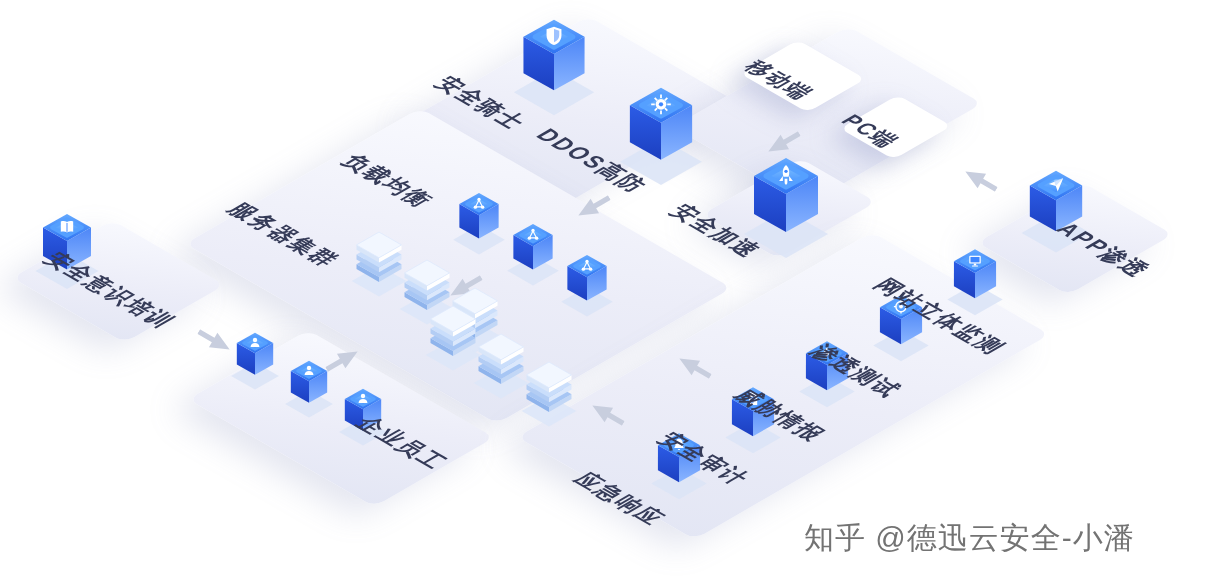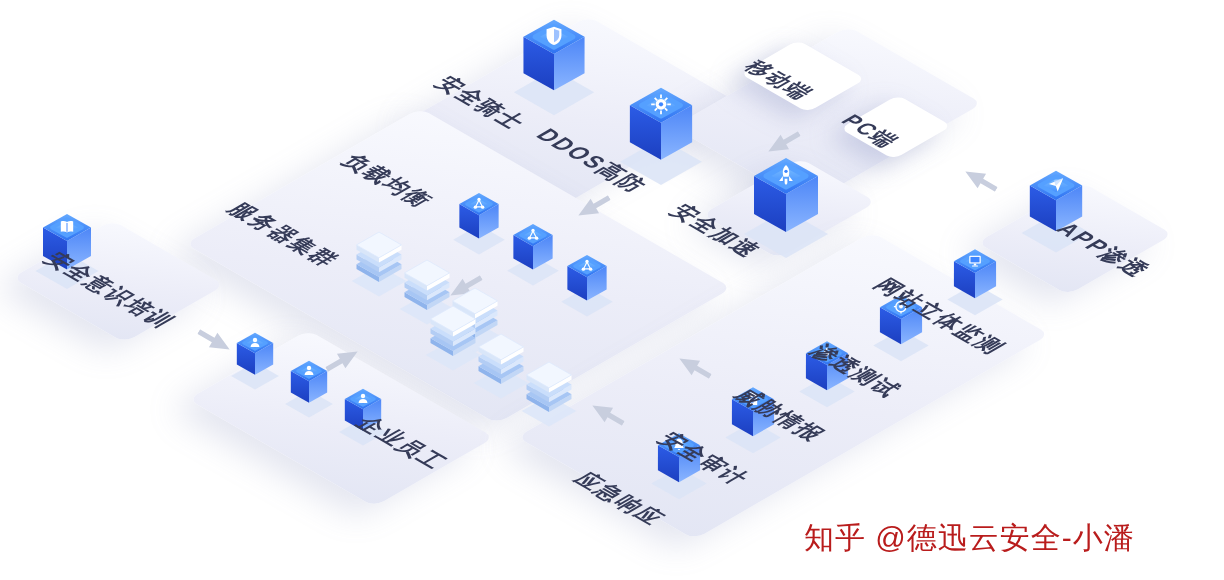--- a/index.html
+++ b/index.html
@@ -23,21 +23,21 @@
         box-shadow:0 14px 22px rgba(140,150,195,0.35);}
   #card-mobile{left:798px;top:40px;width:78px;height:58px;}
   #card-pc{left:898px;top:95px;width:62px;height:58px;}
   .iso-label{position:absolute;transform-origin:0 0;transform:rotate(30deg) skewX(-30deg);
              font-size:21px;font-weight:600;color:#353b58;letter-spacing:2px;
              white-space:nowrap;}
   .cube{position:absolute;}
   .cube svg{display:block;}
   .arrow{position:absolute;width:38px;height:26px;}
   .watermark{position:absolute;left:804px;top:518px;font-size:30px;font-weight:500;
-             color:#b91c1c;letter-spacing:1px;white-space:nowrap;}
+             color:#737373;letter-spacing:1px;white-space:nowrap;}
 </style>
 </head>
 <body>
 
 <div class="stage">
 
   <svg width="0" height="0" style="position:absolute" aria-hidden="true">
     <defs>
       <linearGradient id="gTop" x1="0" y1="0" x2="0" y2="1">
         <stop offset="0" stop-color="#64a9ff"></stop>

